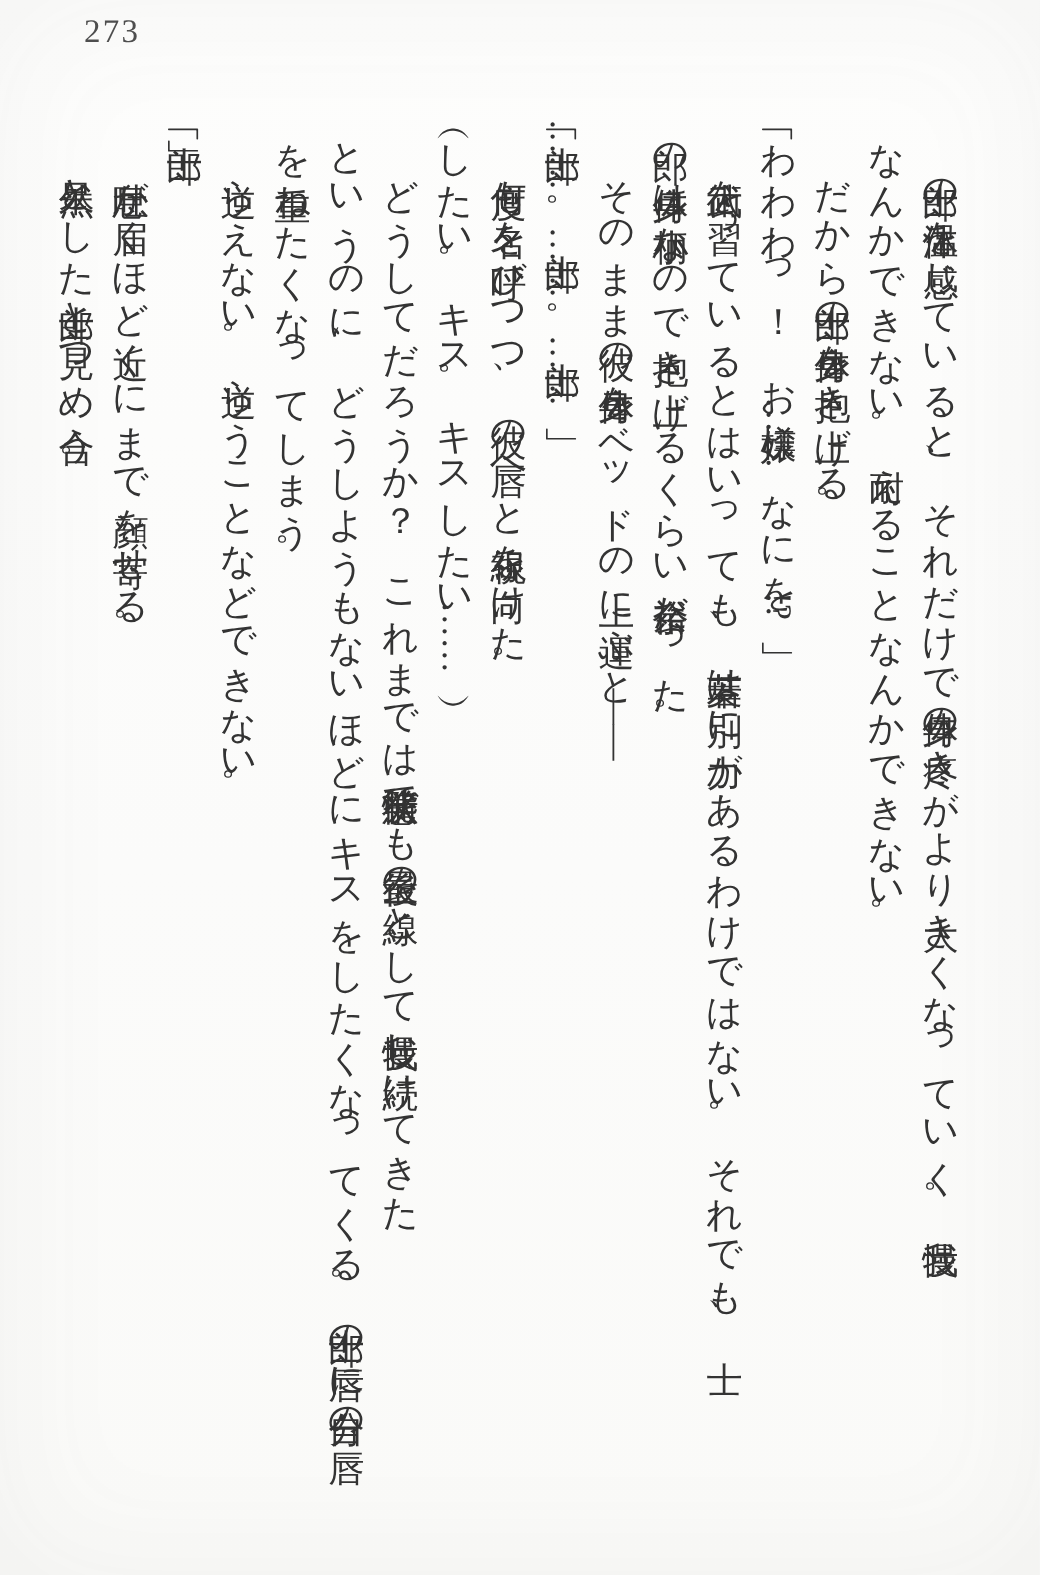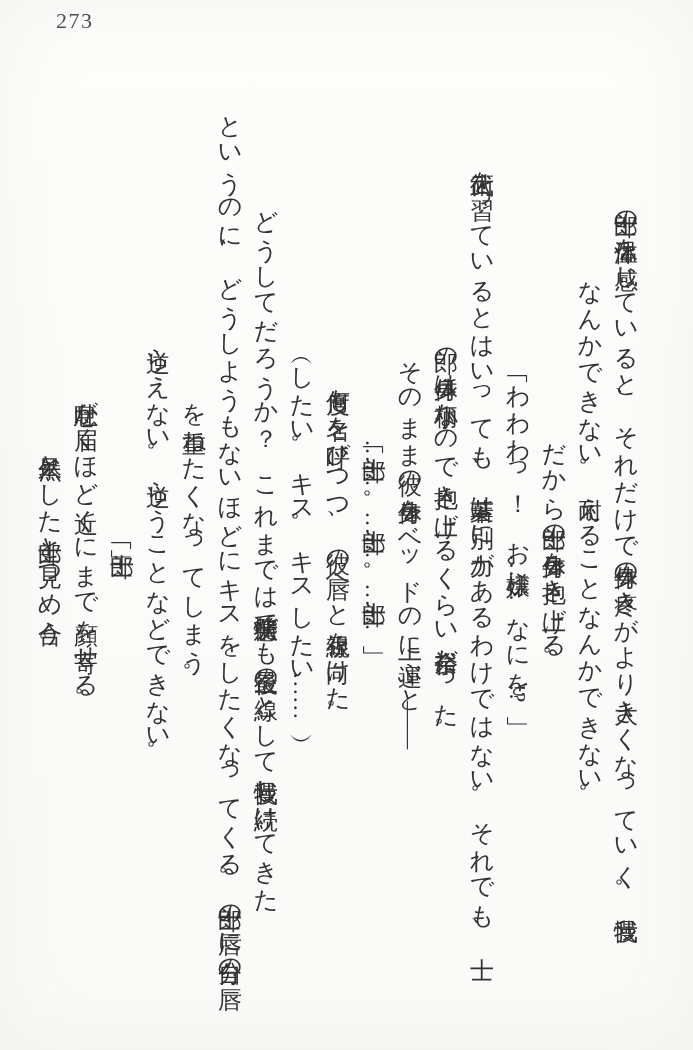--- a/index.html
+++ b/index.html
@@ -12,21 +12,20 @@
     height: 1050px;
     overflow: hidden;
     position: relative;
     background: #fcfcfb;
   }
   .page {
     position: absolute;
     inset: 0;
     background: linear-gradient(180deg, #fdfdfc 0%, #fbfbfa 55%, #fafaf8 100%);
     box-shadow: inset 0 0 90px rgba(110, 110, 110, 0.06);
-    text-align: center;
   }
   .page-number {
     position: absolute;
     left: 56px;
     top: 8px;
     font-family: "Liberation Serif", "DejaVu Serif", serif;
     font-size: 22px;
     color: #4e4e4e;
     letter-spacing: 1.5px;
   }

